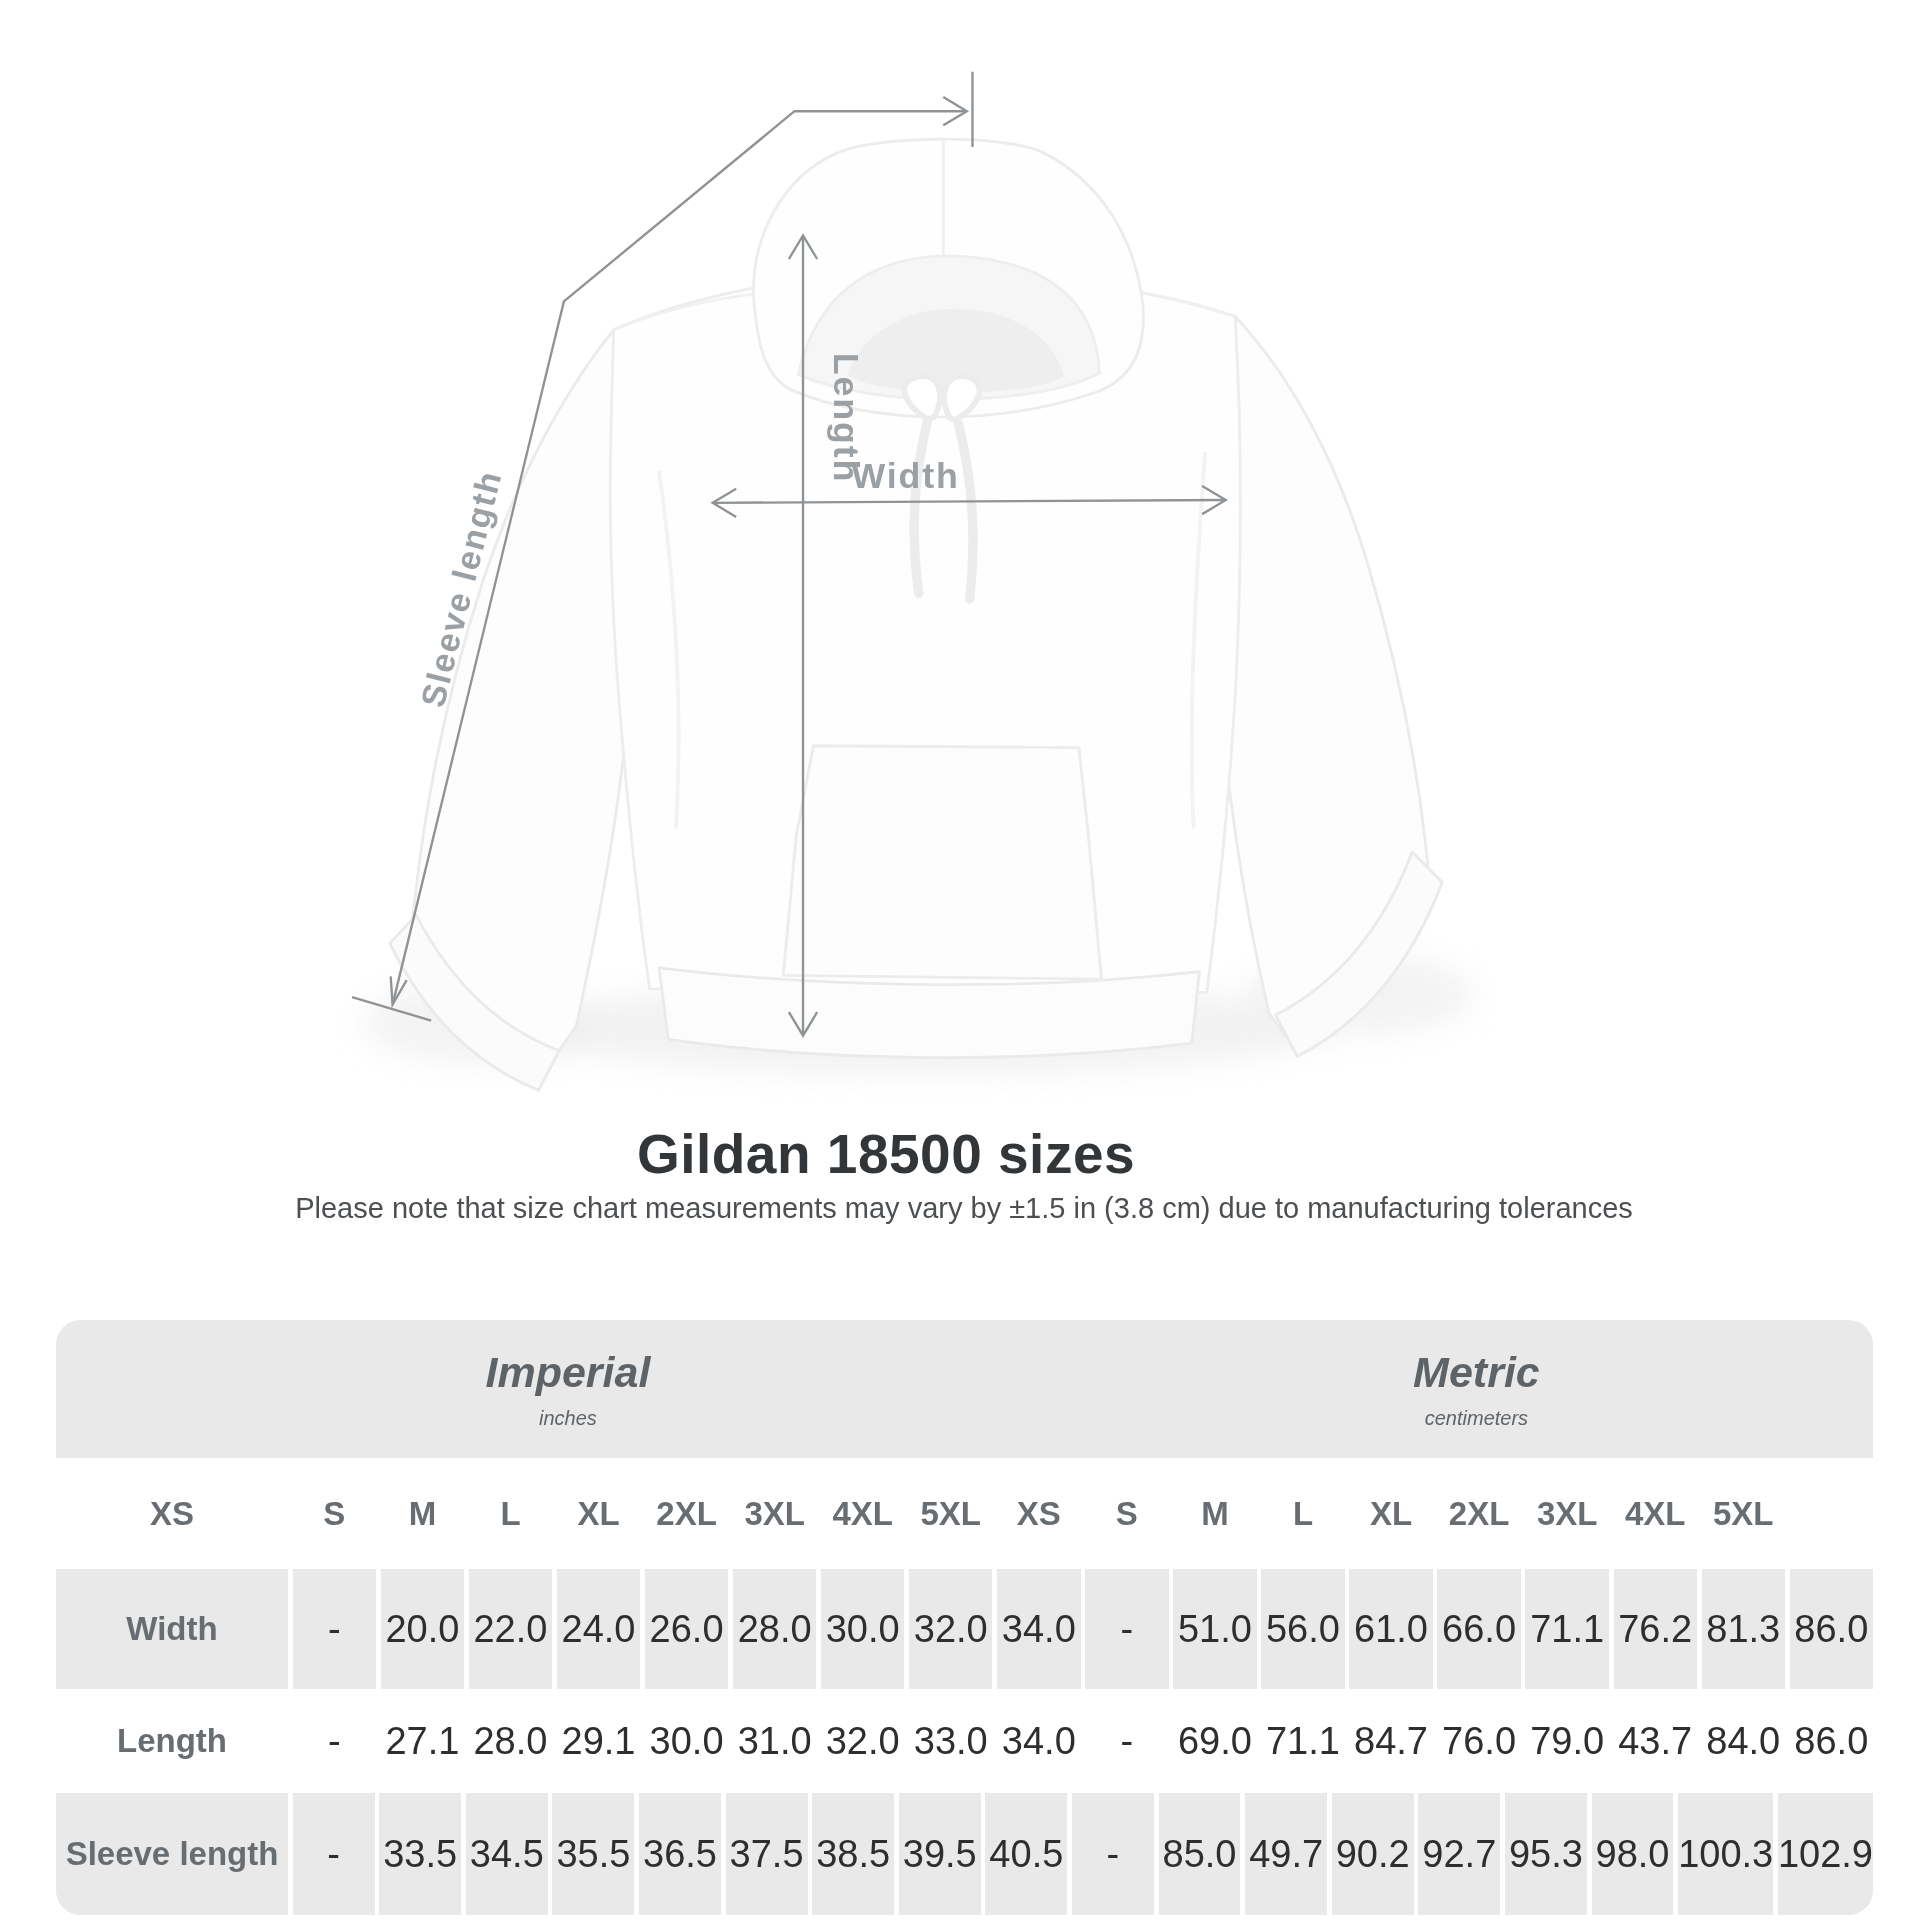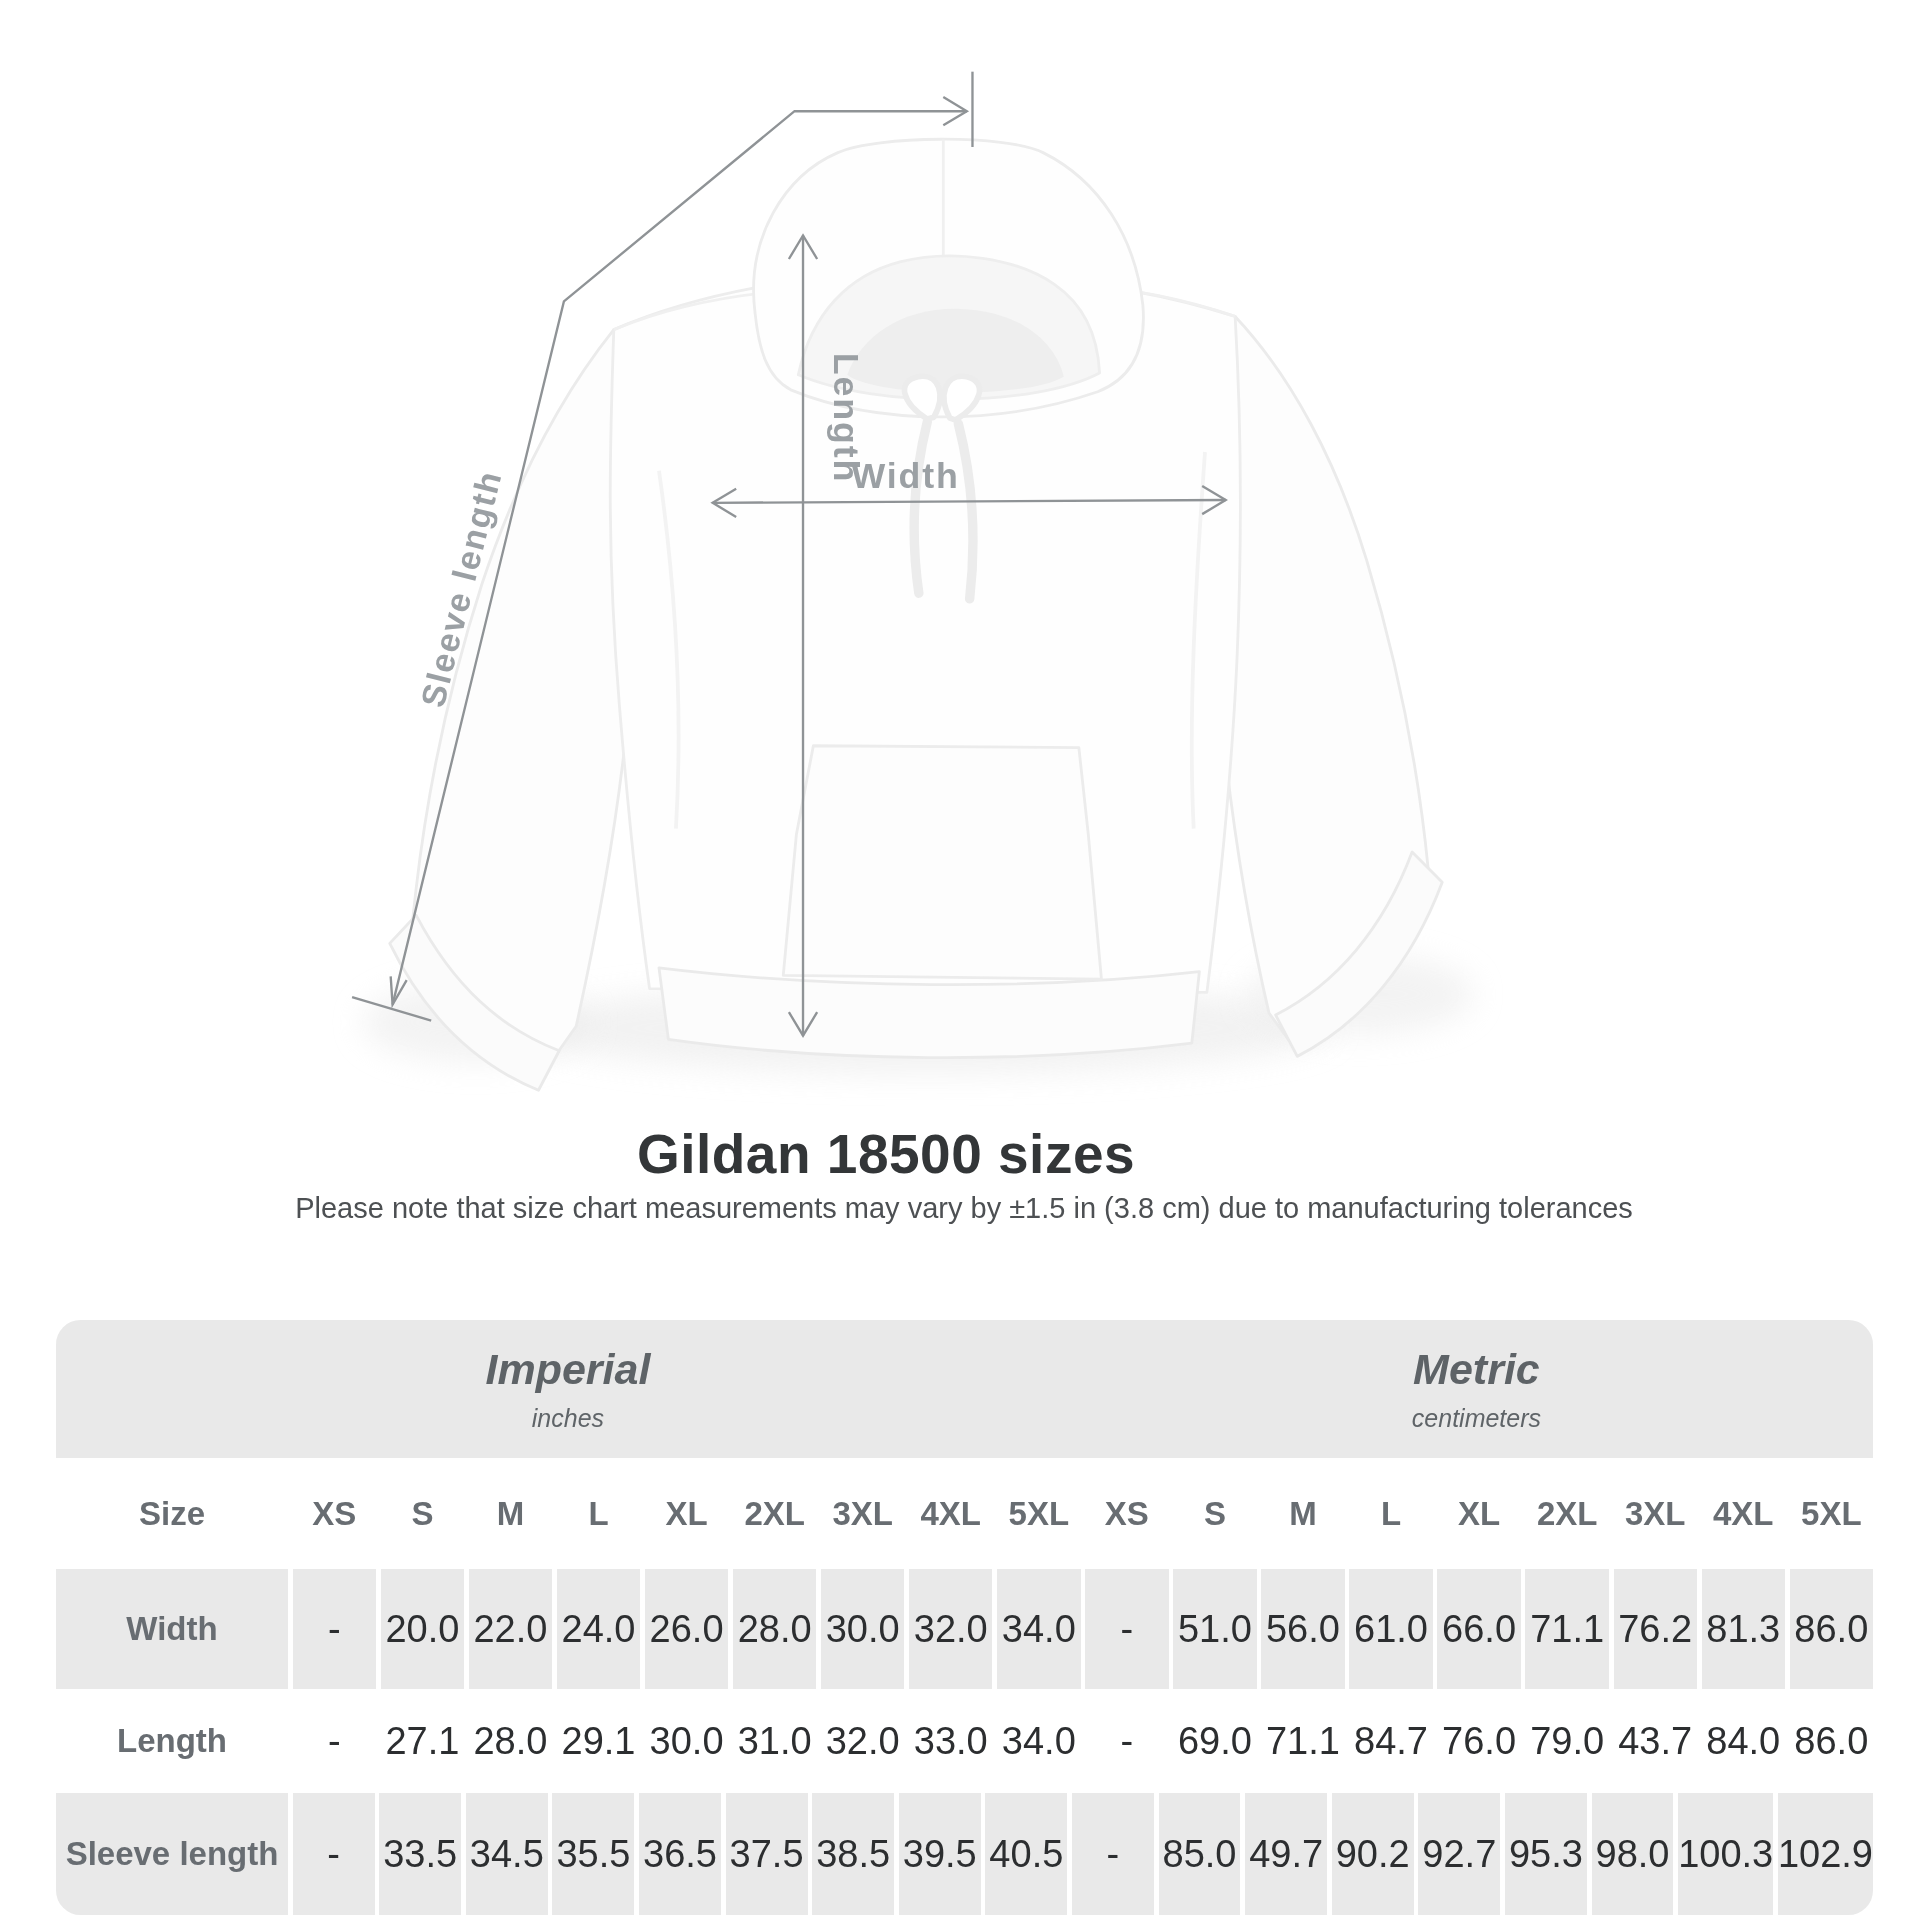--- a/index.html
+++ b/index.html
@@ -15,21 +15,21 @@
   .subtitle{position:absolute;left:0;top:1192px;width:1928px;text-align:center;
     font-size:29px;color:#4d5053;}
 
   
   .size-table{position:absolute;left:56px;top:1320px;width:1817px;}
   .band{display:flex;height:138px;background:#e9e9e9;border-radius:24.5px 24.5px 0 0;}
   .band-half{display:flex;flex-direction:column;align-items:center;justify-content:center;}
   .band-half.imperial{flex:0 0 56.35%;}
   .band-half.metric{flex:1 1 auto;align-items:center;}
   .band-heading{font-size:43px;font-weight:bold;font-style:italic;color:#5e6367;}
-  .band-unit{font-size:25px;font-style:italic;color:#5f6468;margin-top:9.4px;}
+  .band-unit{font-size:20px;font-style:italic;color:#5f6468;margin-top:9.4px;}
 
   .t-row{display:grid;grid-template-columns:232px repeat(18,1fr);column-gap:4.7px;background:#ffffff;}
   .t-row .cell{display:flex;align-items:center;justify-content:center;background:#ffffff;}
   .t-row.gray .cell{background:#e9e9e9;}
   .row-sizes{height:111px;}
   .row-width{height:120px;}
   .row-length{height:104px;}
   .row-sleeve{height:122px;}
   .row-sleeve .cell:first-child{border-bottom-left-radius:24.5px;}
   .row-sleeve .cell:last-child{border-bottom-right-radius:24.5px;}
@@ -122,21 +122,20 @@
         <div class="band-heading">Imperial</div>
         <div class="band-unit">inches</div>
       </div>
       <div class="band-half metric">
         <div class="band-heading">Metric</div>
         <div class="band-unit">centimeters</div>
       </div>
     </div>
     <div id="table-rows">
         <div class="t-row row-sizes">
-          <div class="cell hdr">Size</div>
           <div class="cell hdr">XS</div>
           <div class="cell hdr">S</div>
           <div class="cell hdr">M</div>
           <div class="cell hdr">L</div>
           <div class="cell hdr">XL</div>
           <div class="cell hdr">2XL</div>
           <div class="cell hdr">3XL</div>
           <div class="cell hdr">4XL</div>
           <div class="cell hdr">5XL</div>
           <div class="cell hdr">XS</div>

